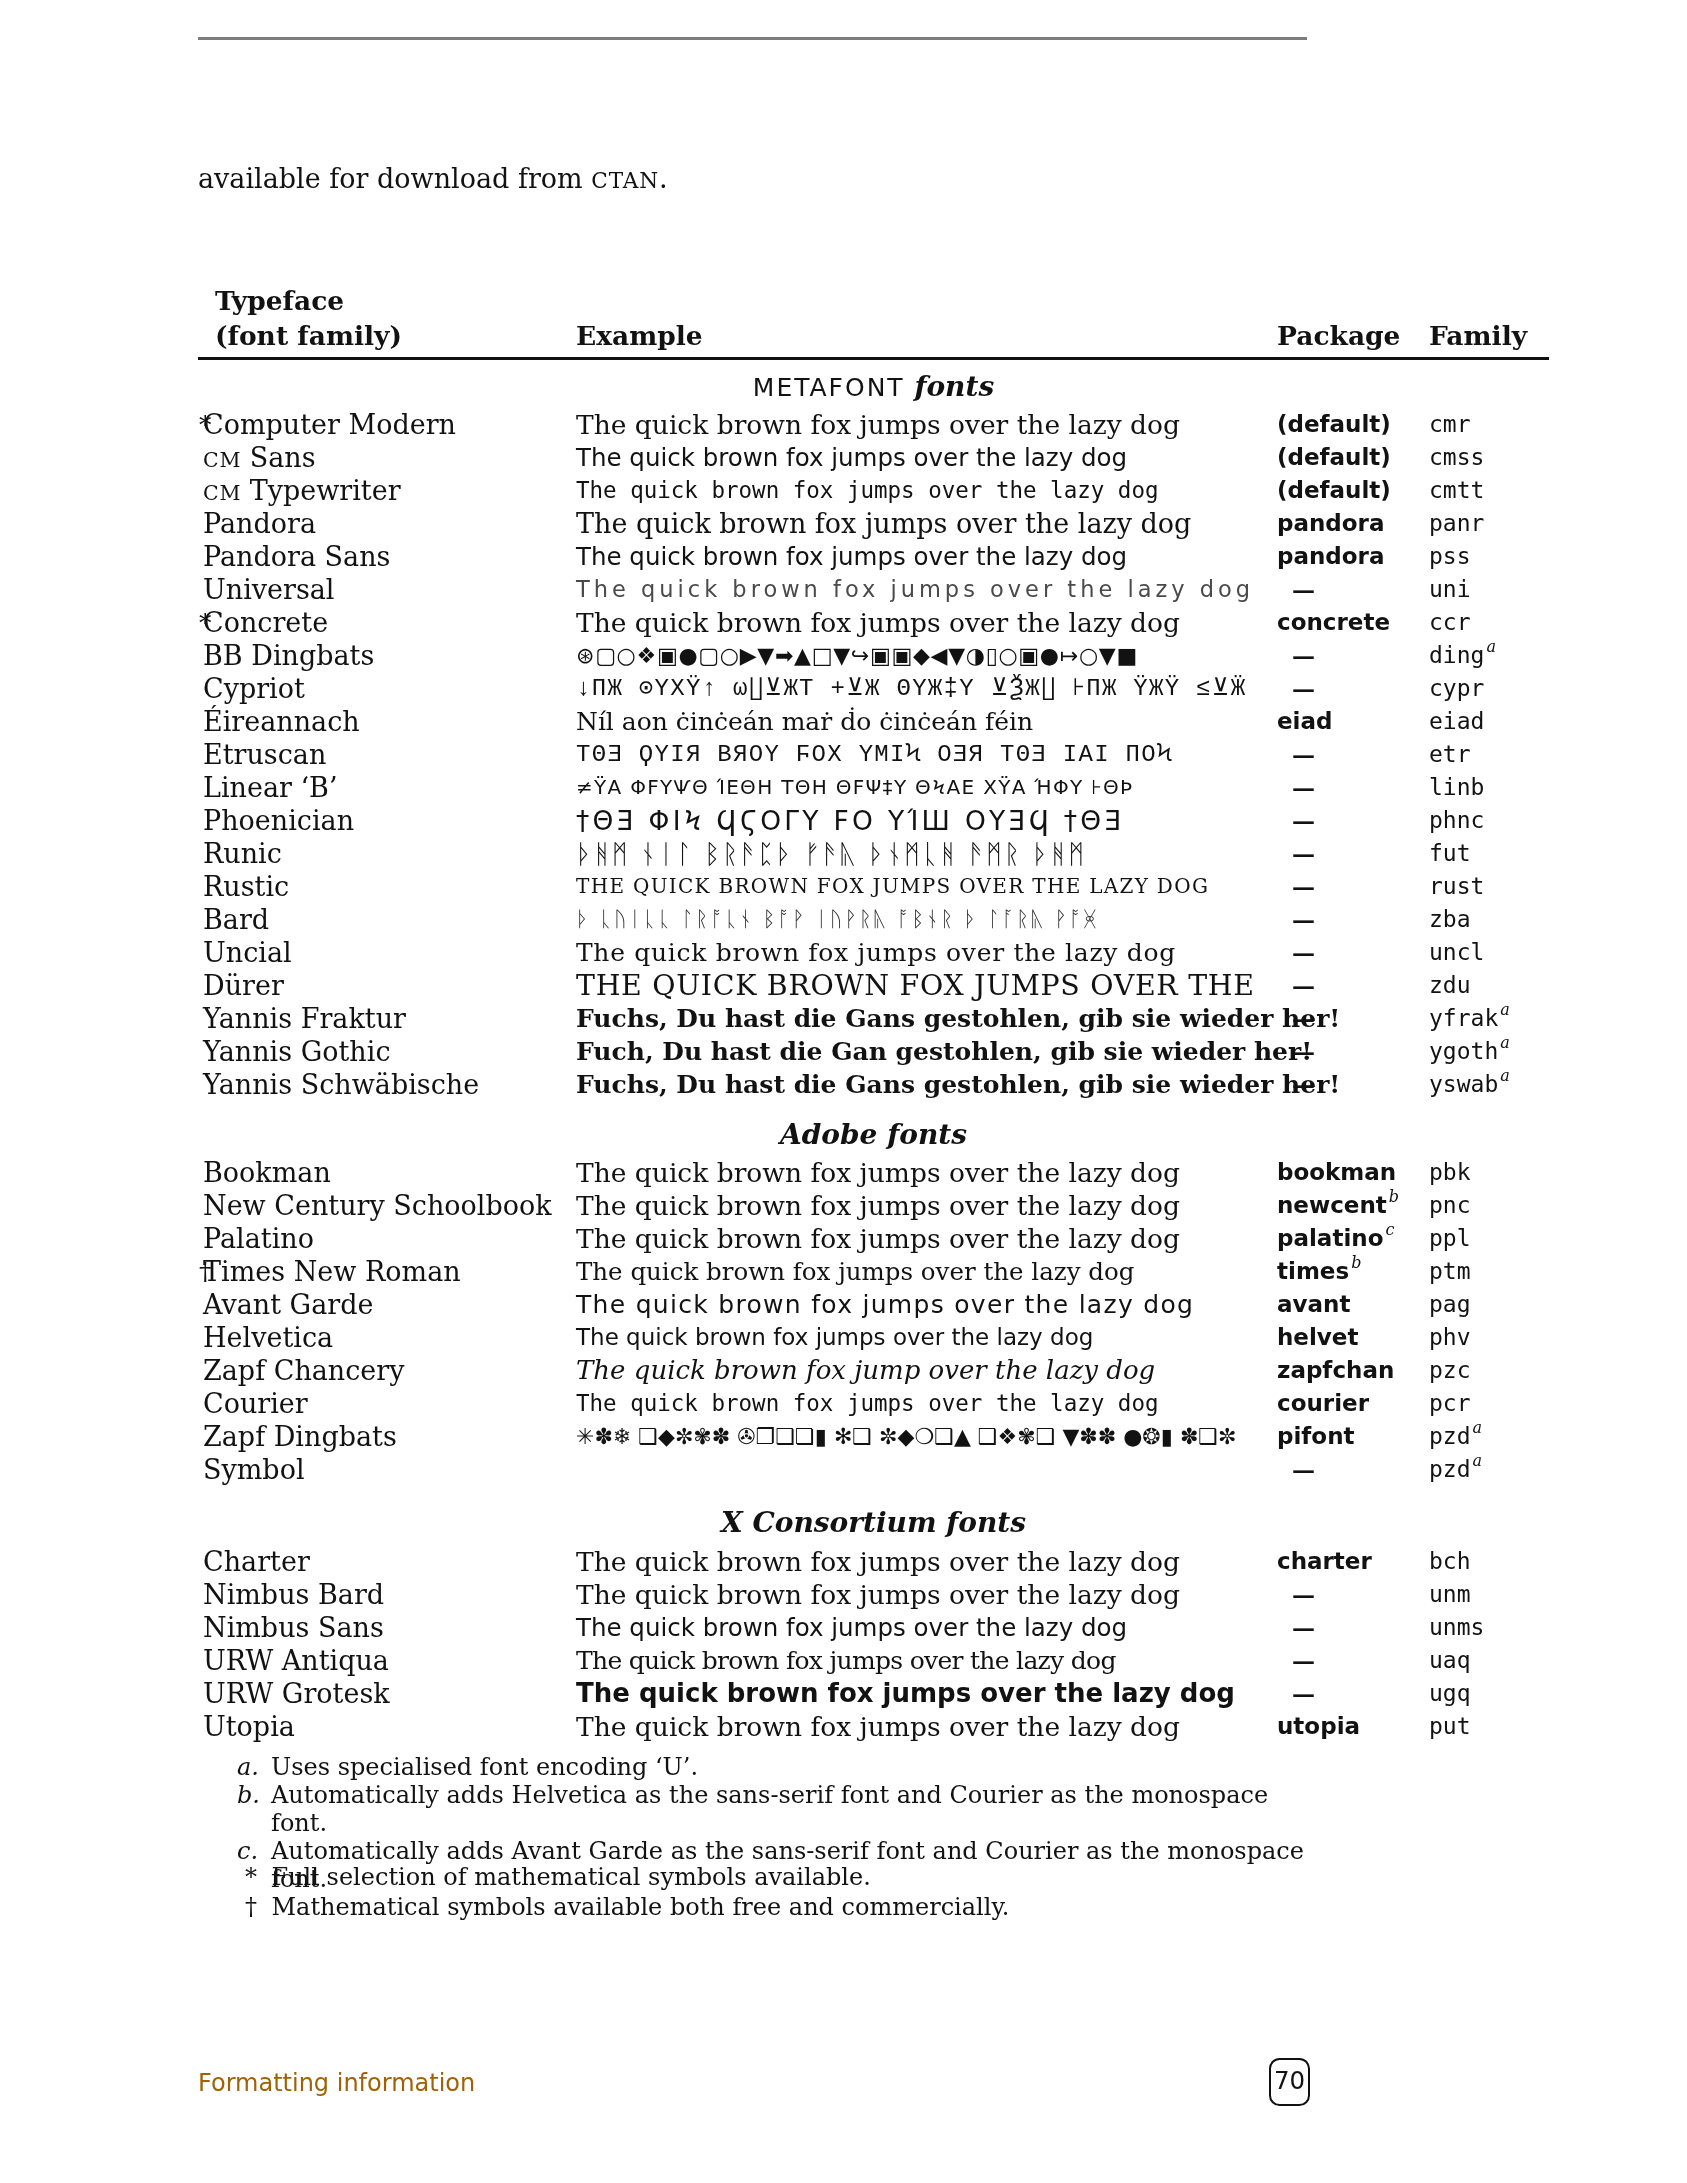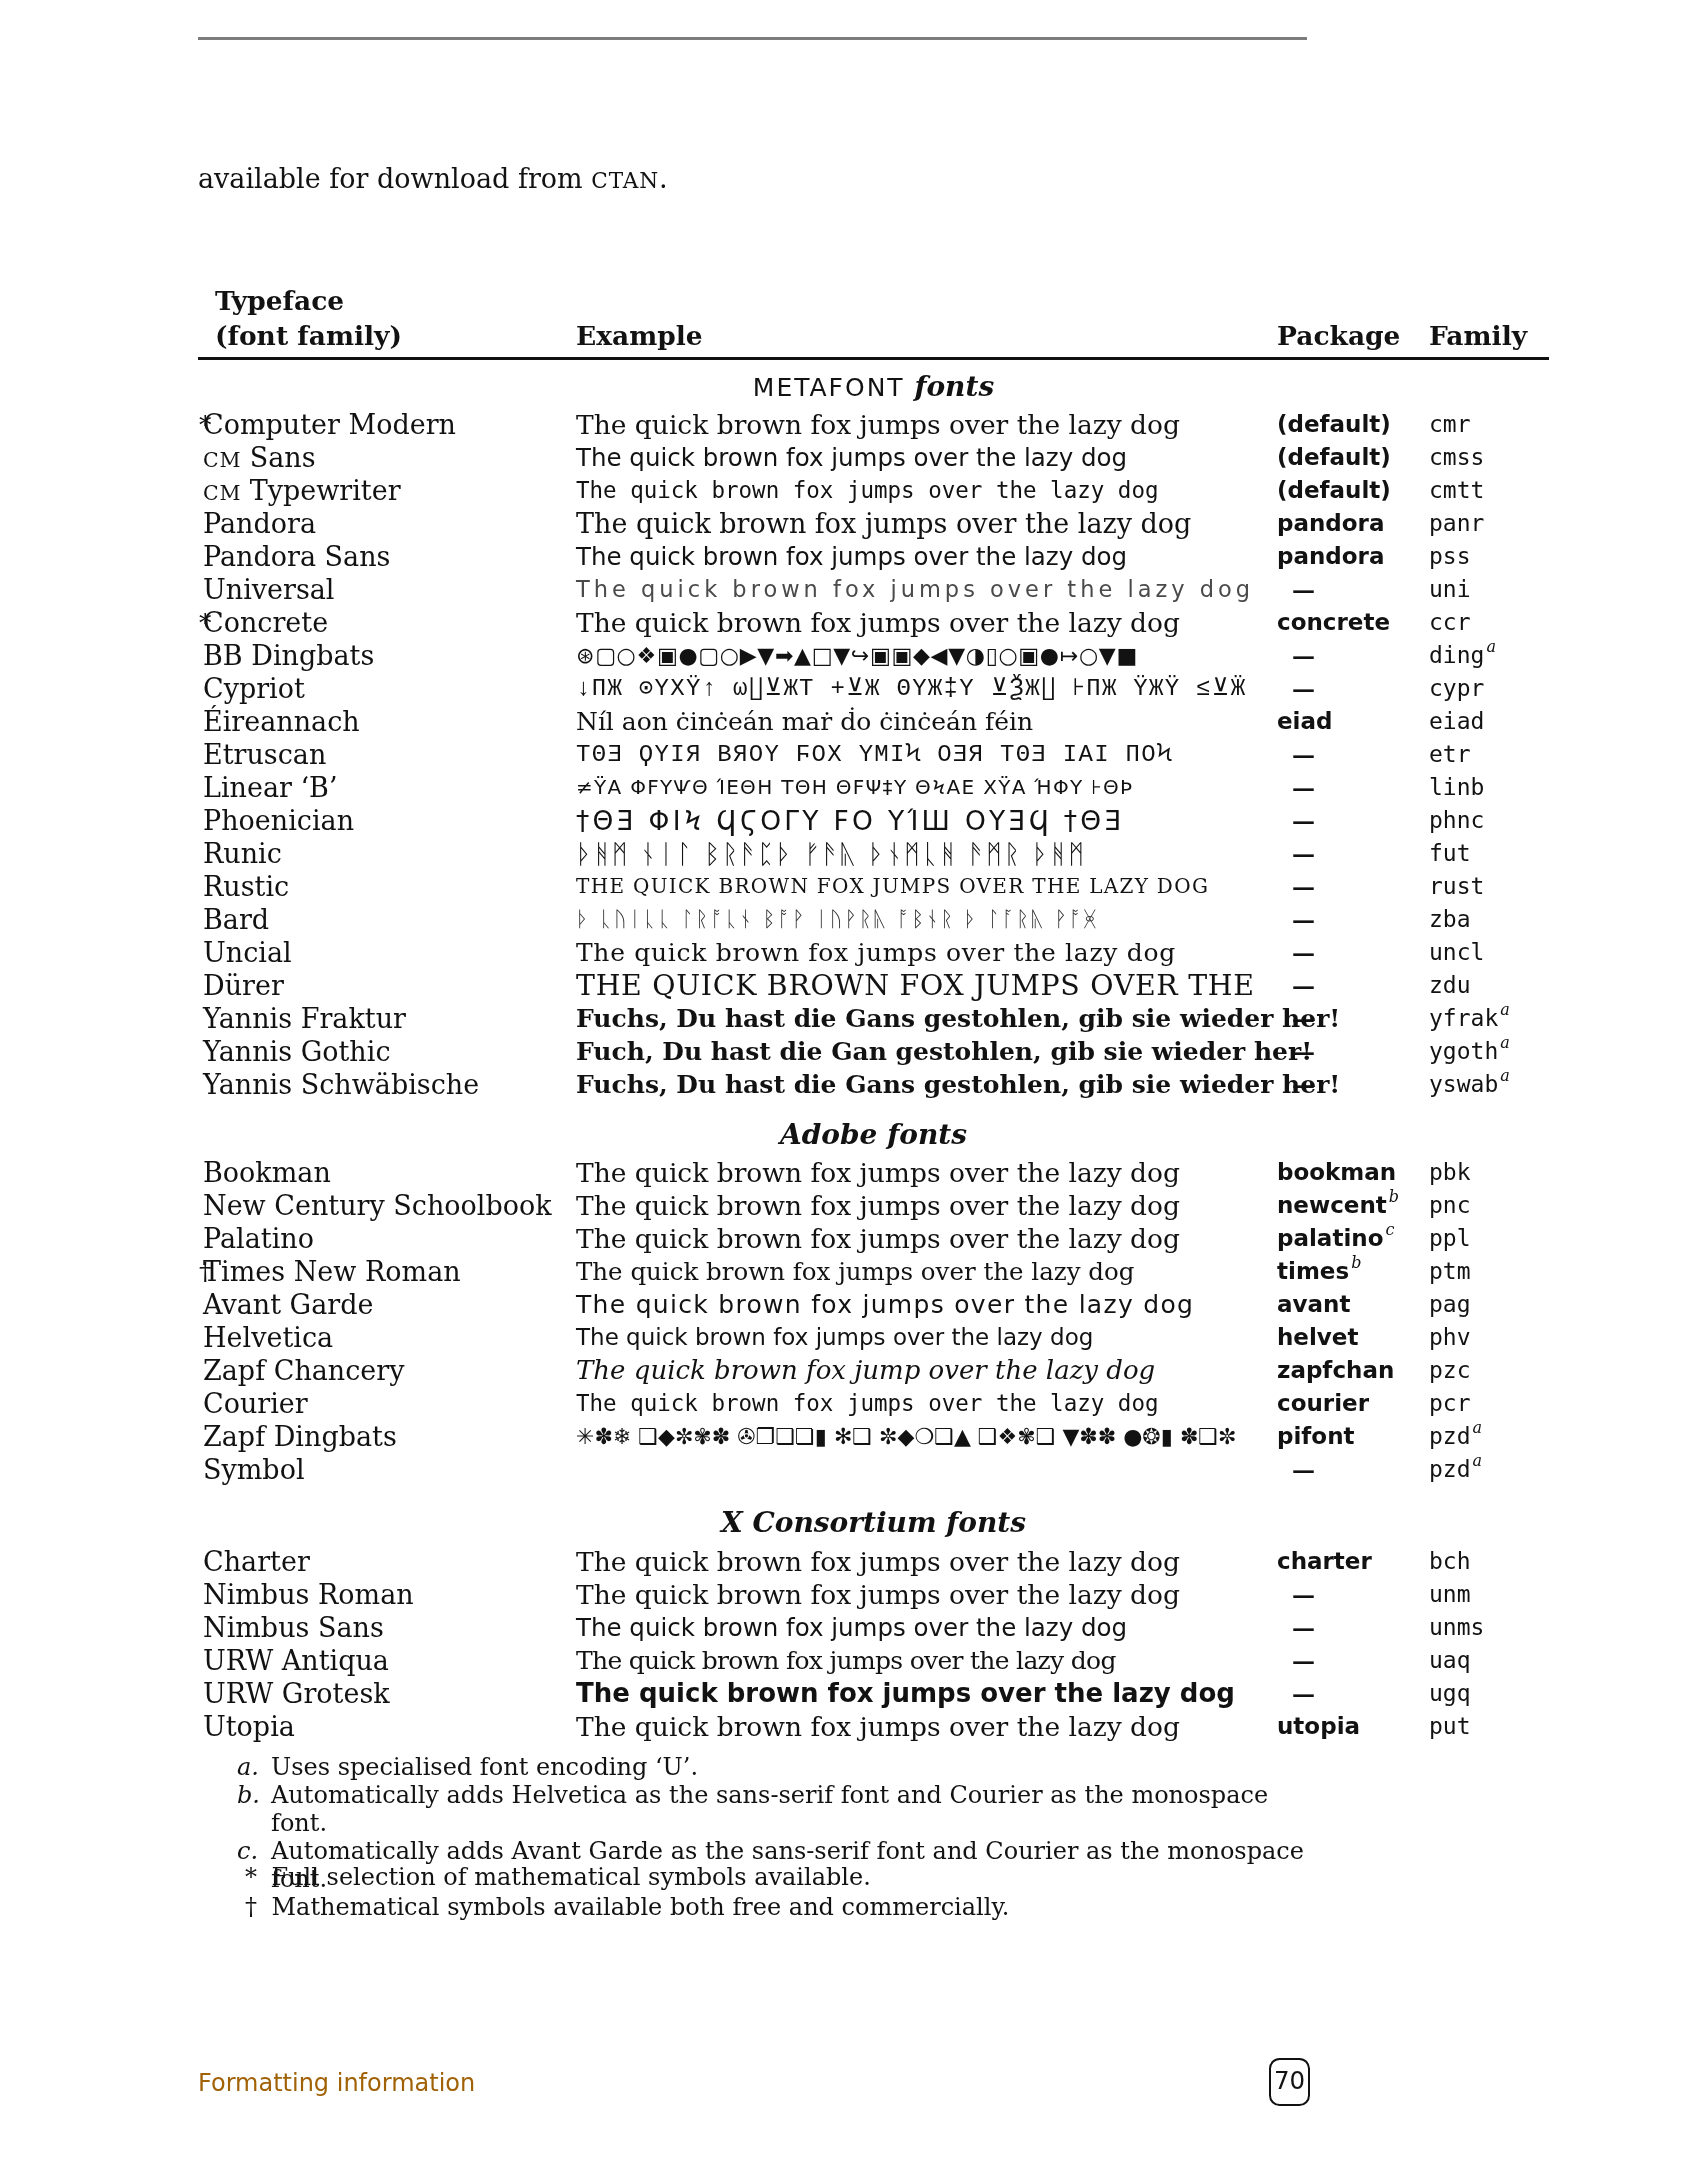--- a/index.html
+++ b/index.html
@@ -331,21 +331,21 @@
 <div id="sec2-rows" class="abs rows">
     <div class="trow">
       <span class="c-marker"></span>
       <span class="c-name">Charter</span>
       <span class="c-ex ex-serif">The quick brown fox jumps over the lazy dog</span>
       <span class="c-pkg">charter</span>
       <span class="c-fam">bch</span>
     </div>
     <div class="trow">
       <span class="c-marker"></span>
-      <span class="c-name">Nimbus Roman</span>
+      <span class="c-name">Nimbus Bard</span>
       <span class="c-ex ex-serif">The quick brown fox jumps over the lazy dog</span>
       <span class="c-pkg dash">—</span>
       <span class="c-fam">unm</span>
     </div>
     <div class="trow">
       <span class="c-marker"></span>
       <span class="c-name">Nimbus Sans</span>
       <span class="c-ex ex-sans">The quick brown fox jumps over the lazy dog</span>
       <span class="c-pkg dash">—</span>
       <span class="c-fam">unms</span>

